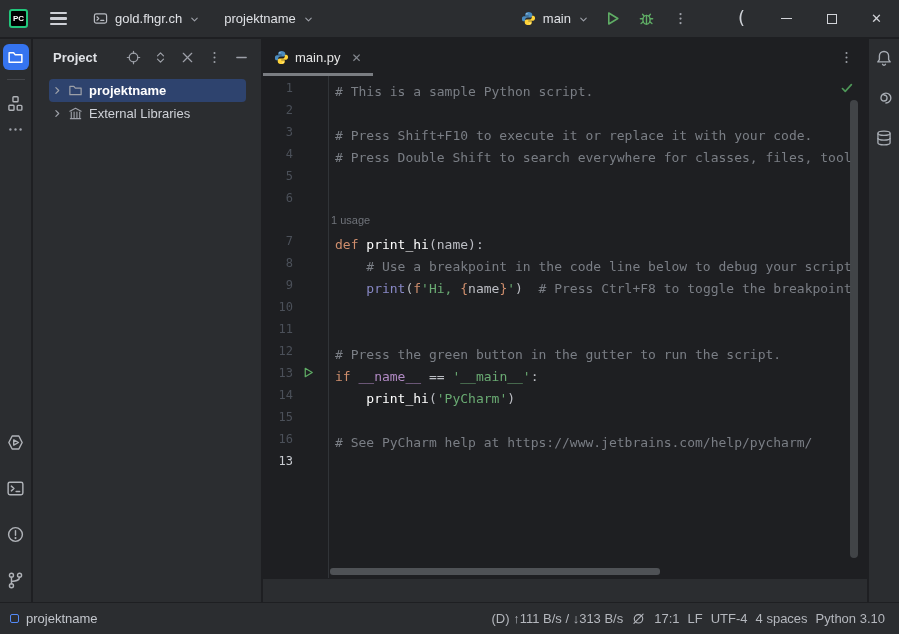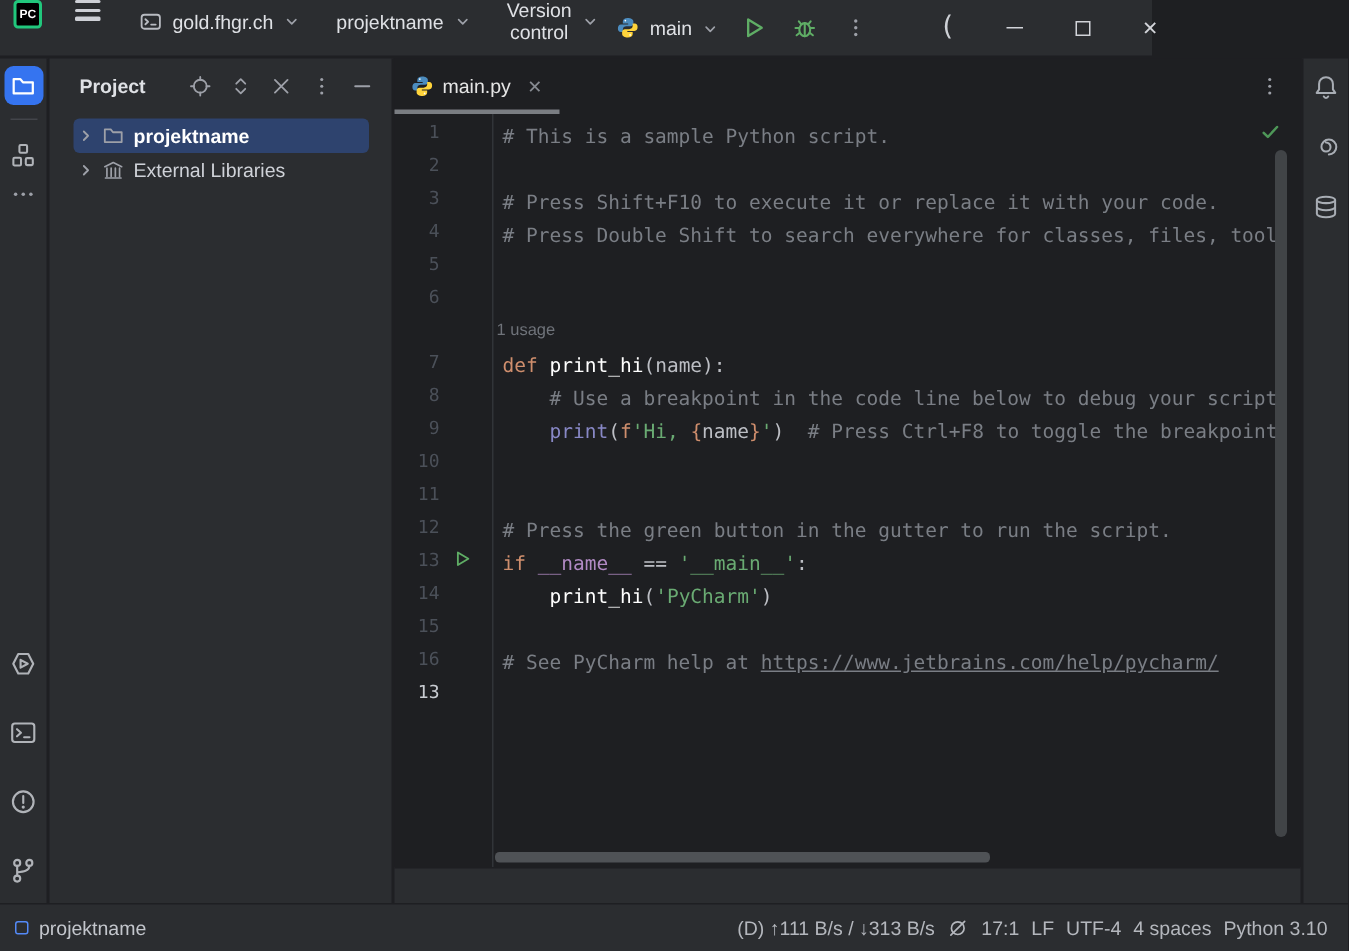--- a/index.html
+++ b/index.html
@@ -3,21 +3,21 @@
 <meta charset="utf-8">
 <style>
 *{box-sizing:border-box}
 html,body{margin:0;padding:0;background:#1E1F22}
 .app{position:relative;width:899px;height:634px;background:#1E1F22;font-family:"Liberation Sans",sans-serif;font-size:13px;color:#DFE1E5;overflow:hidden}
 .icon{display:inline-flex}
 .icon svg{display:block}
 button{background:none;border:none;padding:0;color:inherit;font:inherit}
 
 
-.titlebar{position:absolute;left:0;top:0;width:768px;height:38px;background:#2B2D30;border-bottom:1px solid #1E1F22;display:flex;}
+.titlebar{position:absolute;left:0;top:0;width:899px;height:38px;background:#2B2D30;border-bottom:1px solid #1E1F22;display:flex;align-items:center}
 .pc-logo{width:19px;height:19px;margin-left:9px;border:2px solid #21C77C;border-radius:3px;background:#000;color:#fff;font-size:8px;font-weight:bold;display:flex;align-items:center;justify-content:center;flex:none}
 .burger{margin-left:22px;display:flex;flex-direction:column;gap:3.5px}
 .burger i{display:block;width:17px;height:2.2px;background:#CED0D6;border-radius:1px}
 .tbw{display:flex;align-items:center;gap:7px;height:28px;padding:0 6px;border-radius:4px;color:#DFE1E5}
 .tbw.host{margin-left:20px}
 .tbw.mid{margin-left:12px}
 .chev{color:#9DA0A8;display:flex;margin-top:1px}
 .tb-right{margin-left:auto;display:flex;align-items:center}
 .tb-btn{width:34px;height:28px;display:flex;align-items:center;justify-content:center}
 .win{width:45px;height:38px;display:flex;align-items:center;justify-content:center;color:#D2D4D9}
@@ -61,21 +61,21 @@
 .crow{display:flex;height:22px}
 .gnum{width:30px;text-align:right;font:12px/22px "DejaVu Sans Mono",monospace;color:#4B5059;flex:none}
 .gnum.act{color:#C9CCD2}
 .gico{width:35px;flex:none;position:relative}
 .gico svg{position:absolute;left:9px;top:4px}
 .cline{margin:4px;padding-left:3px;font:13px/22px "DejaVu Sans Mono",monospace;white-space:pre;color:#BCBEC4}
 .inlay{height:21px;display:flex;align-items:center}
 .inlay .sp{width:66px;flex:none}
 .inlay .itxt{font-size:11px;color:#6F737A;padding-left:2px}
 .tc{color:#7A7E85}.tk{color:#CF8E6D}.ts{color:#6AAB73}.tb2{color:#8888C6}.td{color:#B18AC4}.tf{color:#ffffff}
-.tu{color:#7A7E85;text-decoration:underline}
+.tu{color:#7A7E85;}
 .check{position:absolute;top:5px;right:13px;color:#4E9758}
 .vscroll{position:absolute;top:24px;right:9px;width:8px;height:458px;background:#4A4D51;border-radius:4px;opacity:.8}
 .hscroll{position:absolute;top:492px;left:67px;width:330px;height:7px;background:#4F5256;border-radius:3px}
 .bottom-strip{position:absolute;left:0;right:0;bottom:0;height:24px;background:#2B2D30;border-top:1px solid #1E1F22}
 
 
 .right-stripe{position:absolute;left:868px;top:39px;width:31px;height:563px;background:#2B2D30;border-left:1px solid #1E1F22;display:flex;flex-direction:column;align-items:center;padding-top:10px;gap:22px;color:#A8ADB4}
 
 
 .statusbar{position:absolute;left:0;top:602px;width:899px;height:32px;background:#2B2D30;border-top:1px solid #1E1F22;display:flex;align-items:center;padding:0 14px 0 10px;color:#B4B7BD}
@@ -105,28 +105,20 @@
         </span>
       <span>gold.fhgr.ch</span>
       <span class="chev icon">
           <svg width="11" height="11" viewBox="0 0 16 16" fill="none" stroke="currentColor" stroke-width="1.6" stroke-linecap="round" stroke-linejoin="round">
             <path d="M4 6l4 4 4-4"></path>
           </svg>
         </span>
     </button>
     <button class="tbw mid">
       <span>projektname</span>
-      <span class="chev icon">
-          <svg width="11" height="11" viewBox="0 0 16 16" fill="none" stroke="currentColor" stroke-width="1.6" stroke-linecap="round" stroke-linejoin="round">
-            <path d="M4 6l4 4 4-4"></path>
-          </svg>
-        </span>
-    </button>
-    <button class="tbw mid">
-      <span>Version control</span>
       <span class="chev icon">
           <svg width="11" height="11" viewBox="0 0 16 16" fill="none" stroke="currentColor" stroke-width="1.6" stroke-linecap="round" stroke-linejoin="round">
             <path d="M4 6l4 4 4-4"></path>
           </svg>
         </span>
     </button>
 
     <div class="tb-right">
       <button class="tbw">
         <span class="icon">

